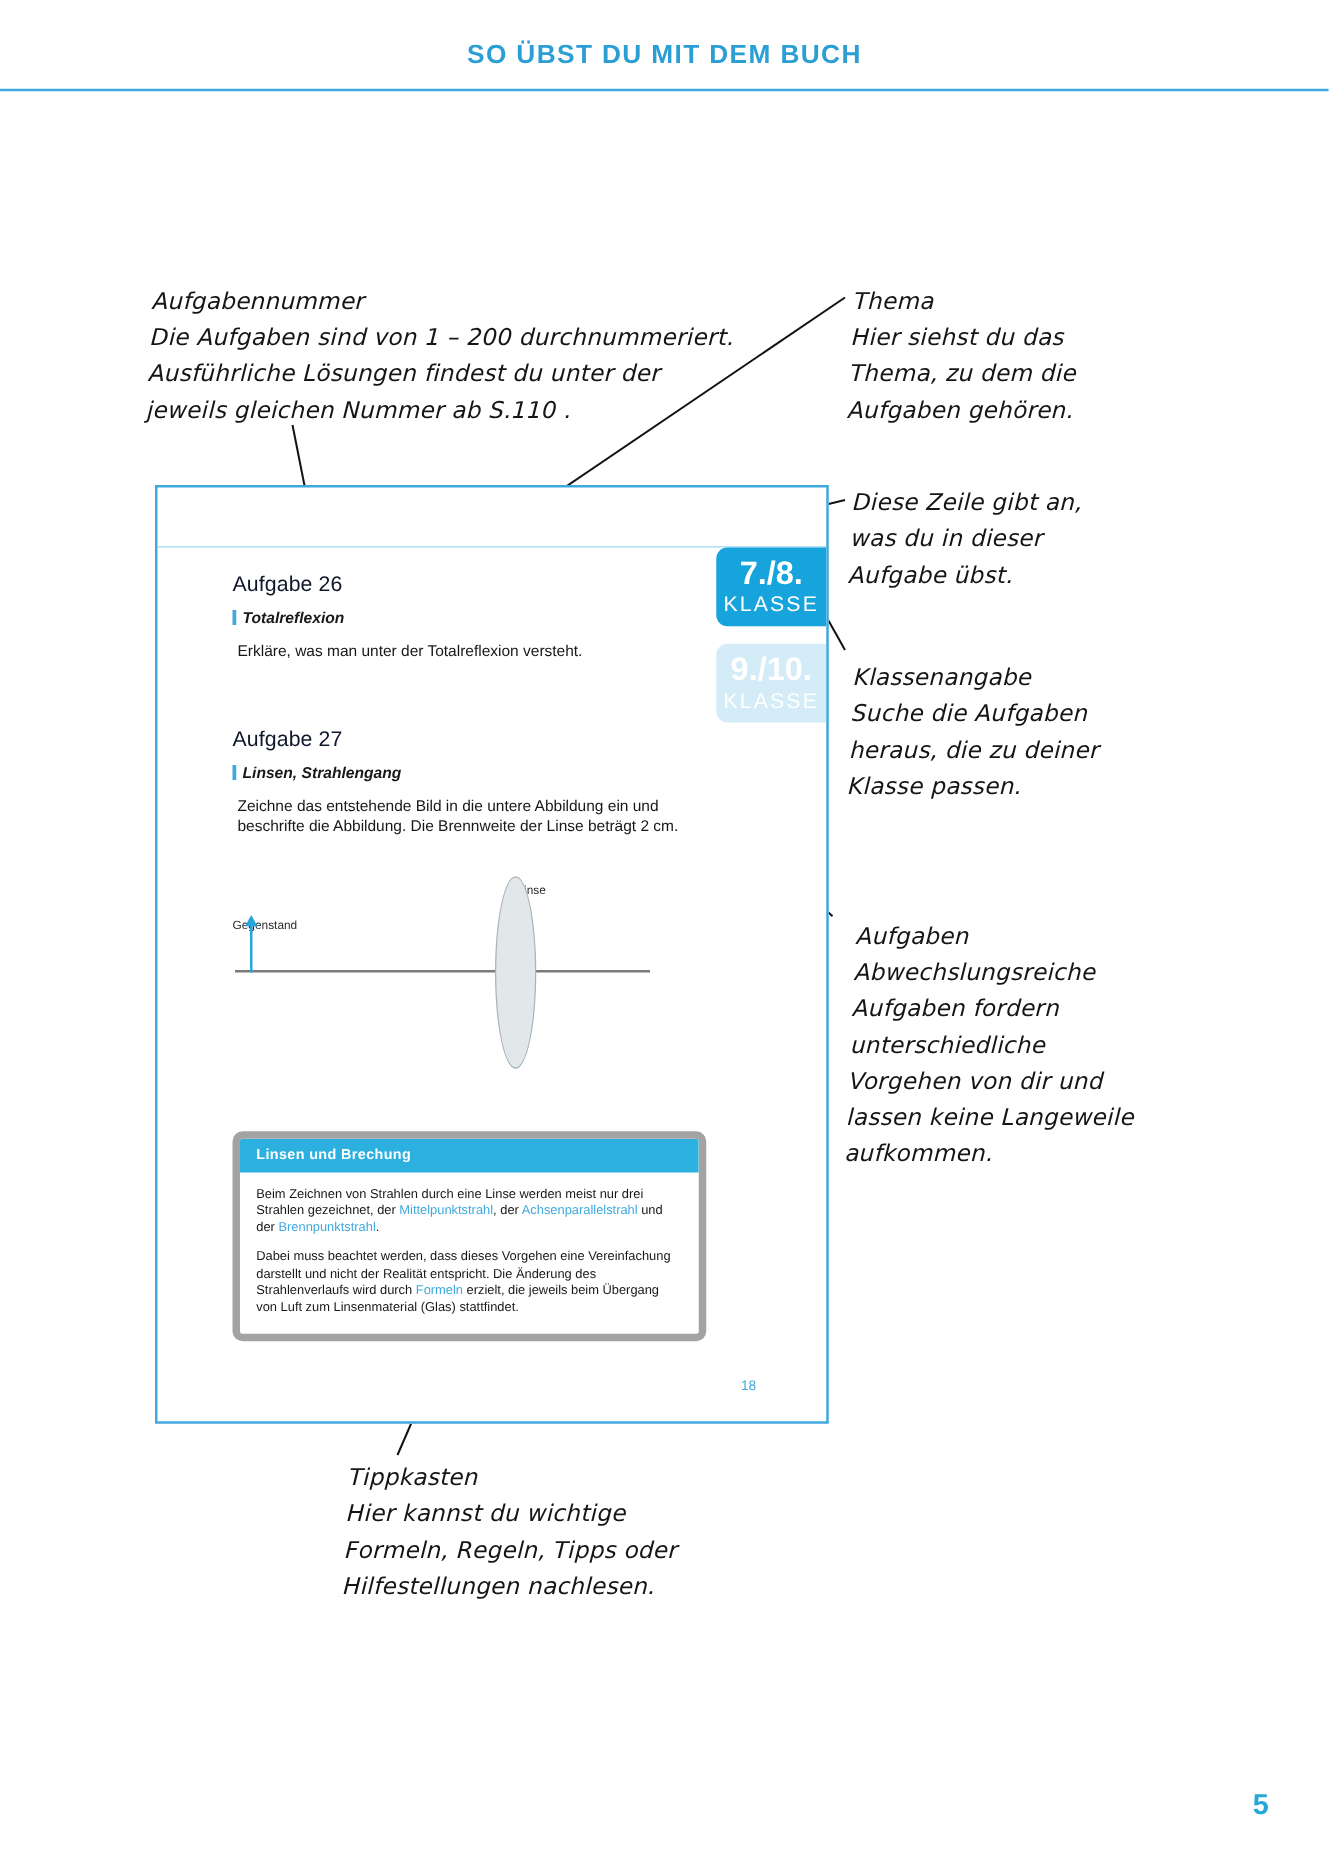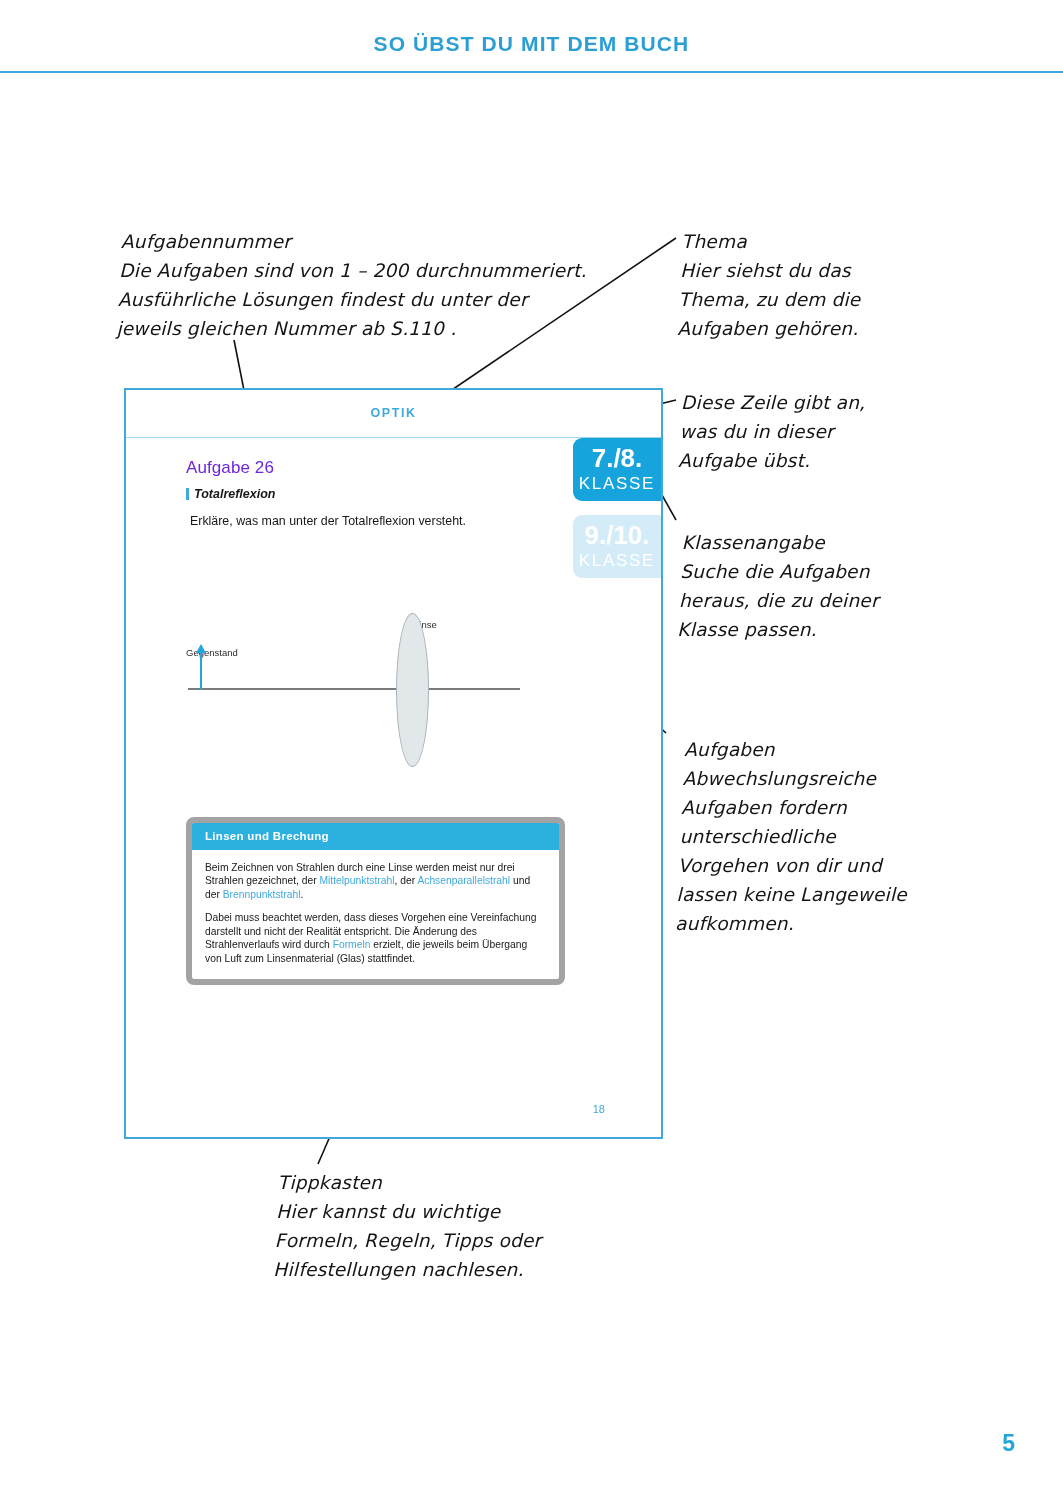--- a/index.html
+++ b/index.html
@@ -64,21 +64,21 @@
   .bp-topic{
     position:absolute;left:0;top:16px;width:100%;
     text-align:center;
     font-size:12.5px;letter-spacing:1.6px;font-weight:600;
     color:#3fa9dd;
   }
 
   .bp-body{position:absolute;left:60px;top:68px;width:420px;}
 
   .task-title{
-    font-size:17px;color:#6d28d9;font-weight:400;
+    font-size:17px;color:#0f172a;font-weight:400;
     margin:0 0 9px 0;letter-spacing:.1px;
   }
   .task-tag{
     display:flex;align-items:center;gap:5px;
     margin:0 0 12px 0;
   }
   .task-tag .bar{
     display:inline-block;width:3px;height:12px;background:#3fa9dd;flex:0 0 auto;
   }
   .task-tag span.txt{
@@ -211,21 +211,20 @@
 Vorgehen von dir und
 lassen keine Langeweile
 aufkommen.</div>
   <div class="hand" id="ann-tipp">Tippkasten
 Hier kannst du wichtige
 Formeln, Regeln, Tipps oder
 Hilfestellungen nachlesen.</div>
 
   <div class="bookpage">
 
-    <div class="bp-topic">OPTIK</div>
     <div class="bp-headrule"></div>
 
     <div class="badge" id="badge-78">
       <span class="l1">7./8.</span>
       <span class="l2">KLASSE</span>
     </div>
     <div class="badge" id="badge-910">
       <span class="l1">9./10.</span>
       <span class="l2">KLASSE</span>
     </div>
@@ -236,20 +235,28 @@
         <div class="task-title">Aufgabe 26</div>
         <div class="task-tag">
           <span class="bar"></span>
           <span class="txt">Totalreflexion</span>
         </div>
         <p class="task-text">Erkläre, was man unter der Totalreflexion versteht.</p>
       </div>
 
       <div class="gap-27"></div>
 
+      <div>
+        <div class="task-title">Aufgabe 27</div>
+        <div class="task-tag">
+          <span class="bar"></span>
+          <span class="txt">Linsen, Strahlengang</span>
+        </div>
+        <p class="task-text">Zeichne das entstehende Bild in die untere Abbildung ein und beschrifte die Abbildung. Die Brennweite der Linse beträgt 2 cm.</p>
+      </div>
 
       <div class="diagram">
         <div class="diag-label" id="lbl-gegenstand">Gegenstand</div>
         <div class="diag-label" id="lbl-linse">Linse</div>
         <div class="axis"></div>
         <div class="obj-arrow"></div>
         <div class="lens"></div>
       </div>
 
       <div class="tipbox">

